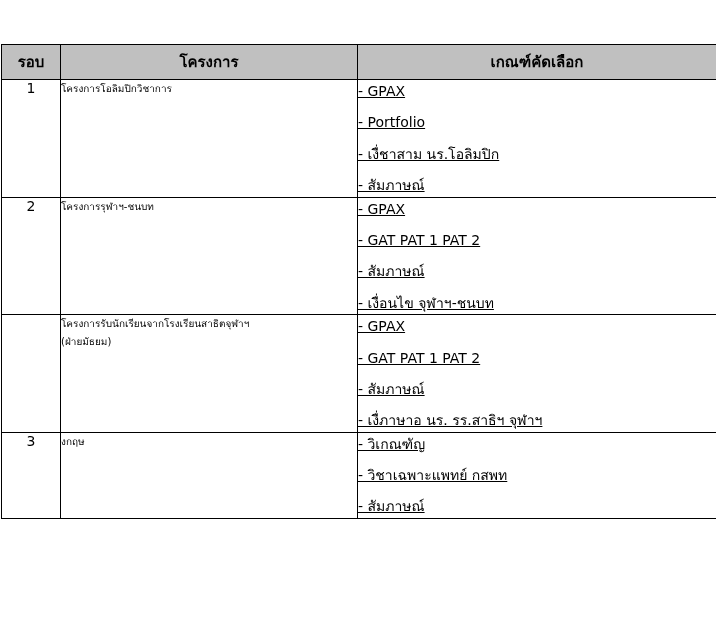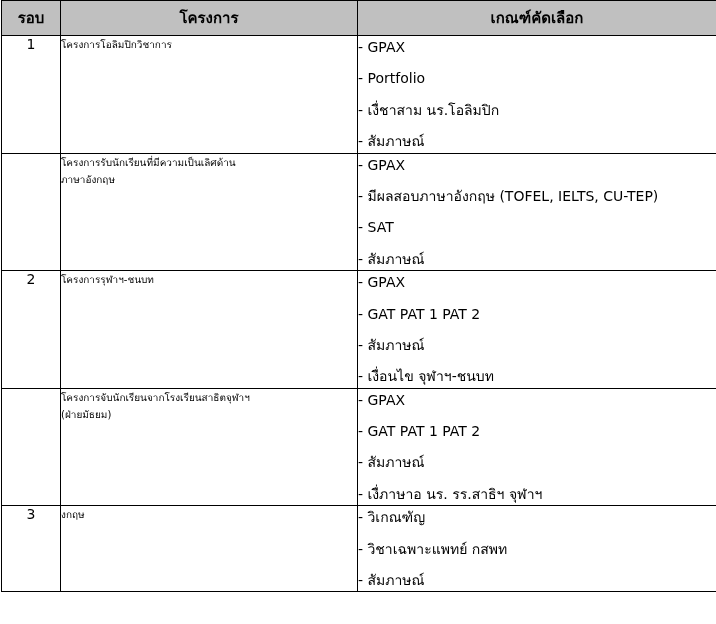--- a/index.html
+++ b/index.html
@@ -9,20 +9,21 @@
   }
   body {
     width: 716px;
     height: 624px;
     font-family: "DejaVu Sans", "Liberation Sans", sans-serif;
     color: #000000;
   }
   .table-wrap {
     width: 716px;
     box-sizing: border-box;
+    margin-top: 44px;
   }
   table.admission-table {
     border-collapse: collapse;
     width: 714px;
     margin: 0 1px;
     table-layout: fixed;
   }
   table.admission-table th,
   table.admission-table td {
     border: 1px solid #000000;
@@ -58,20 +59,21 @@
   }
   .criteria-list {
     list-style: none;
     margin: 0;
     padding: 0;
   }
   .criteria-list li {
     line-height: 1.6;
     margin-bottom: 9px;
     white-space: nowrap;
+    text-decoration: underline;
   }
   .criteria-list li:last-child {
     margin-bottom: 0;
   }
   .prog-line {
     display: block;
   }
 </style>
 </head>
 <body>
@@ -95,55 +97,40 @@
         <td class="criteria-cell">
           <ul class="criteria-list">
             <li>- GPAX</li>
             <li>- Portfolio</li>
             <li>- เงื่ชาสาม นร.โอลิมปิก</li>
             <li>- สัมภาษณ์</li>
           </ul>
         </td>
       </tr>
 
-      <tr>
-        <td class="round-cell"></td>
-        <td class="program-cell">
-          <span class="prog-line">โครงการรับนักเรียนที่มีความเป็นเลิศด้าน</span>
-          <span class="prog-line">ภาษาอังกฤษ</span>
-        </td>
-        <td class="criteria-cell">
-          <ul class="criteria-list">
-            <li>- GPAX</li>
-            <li>- มีผลสอบภาษาอังกฤษ (TOFEL, IELTS, CU-TEP)</li>
-            <li>- SAT</li>
-            <li>- สัมภาษณ์</li>
-          </ul>
-        </td>
-      </tr>
 
       <tr>
         <td class="round-cell">2</td>
         <td class="program-cell">
           <span class="prog-line">โครงการรุฬาฯ-ชนบท</span>
         </td>
         <td class="criteria-cell">
           <ul class="criteria-list">
             <li>- GPAX</li>
             <li>- GAT PAT 1 PAT 2</li>
             <li>- สัมภาษณ์</li>
             <li>- เงื่อนไข จุฬาฯ-ชนบท</li>
           </ul>
         </td>
       </tr>
 
       <tr>
         <td class="round-cell"></td>
         <td class="program-cell">
-          <span class="prog-line">โครงการจับนักเรียนจากโรงเรียนสาธิตจุฬาฯ</span>
+          <span class="prog-line">โครงการรับนักเรียนจากโรงเรียนสาธิตจุฬาฯ</span>
           <span class="prog-line">(ฝ่ายมัธยม)</span>
         </td>
         <td class="criteria-cell">
           <ul class="criteria-list">
             <li>- GPAX</li>
             <li>- GAT PAT 1 PAT 2</li>
             <li>- สัมภาษณ์</li>
             <li>- เงื่ภาษาอ นร. รร.สาธิฯ จุฬาฯ</li>
           </ul>
         </td>

